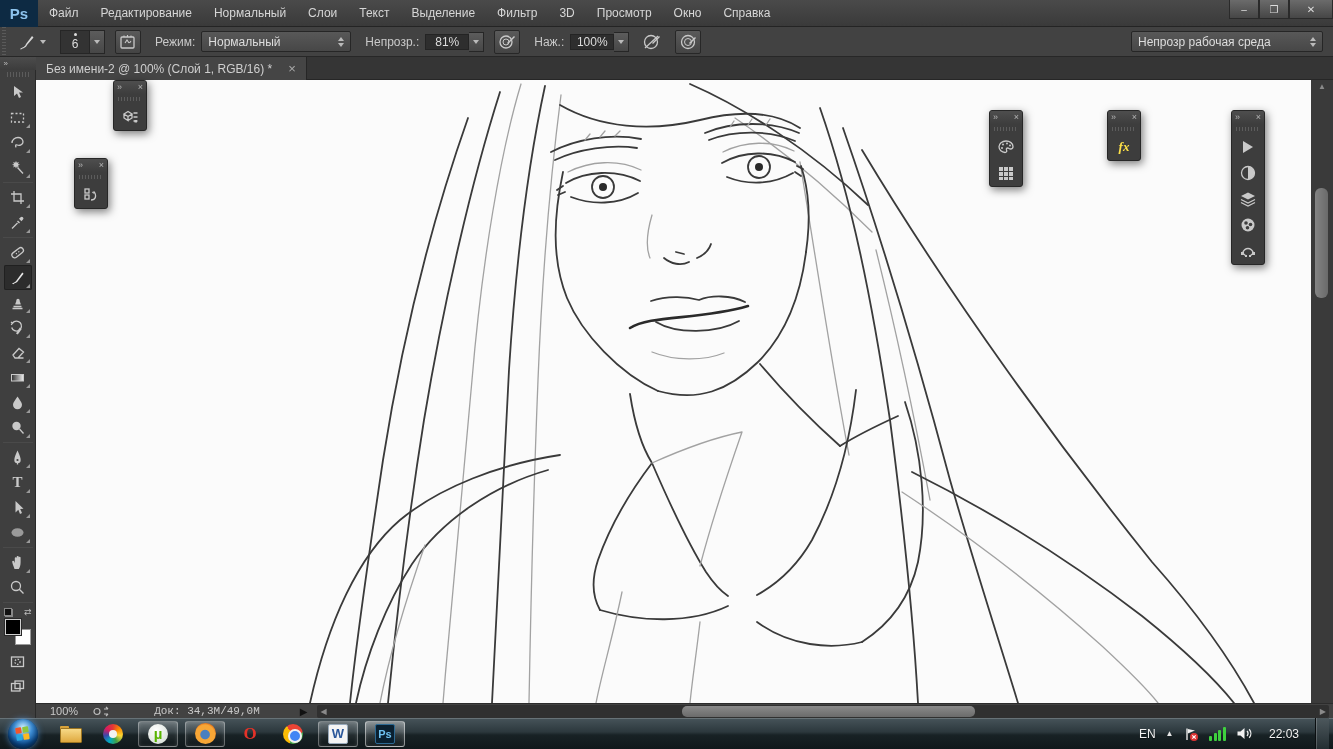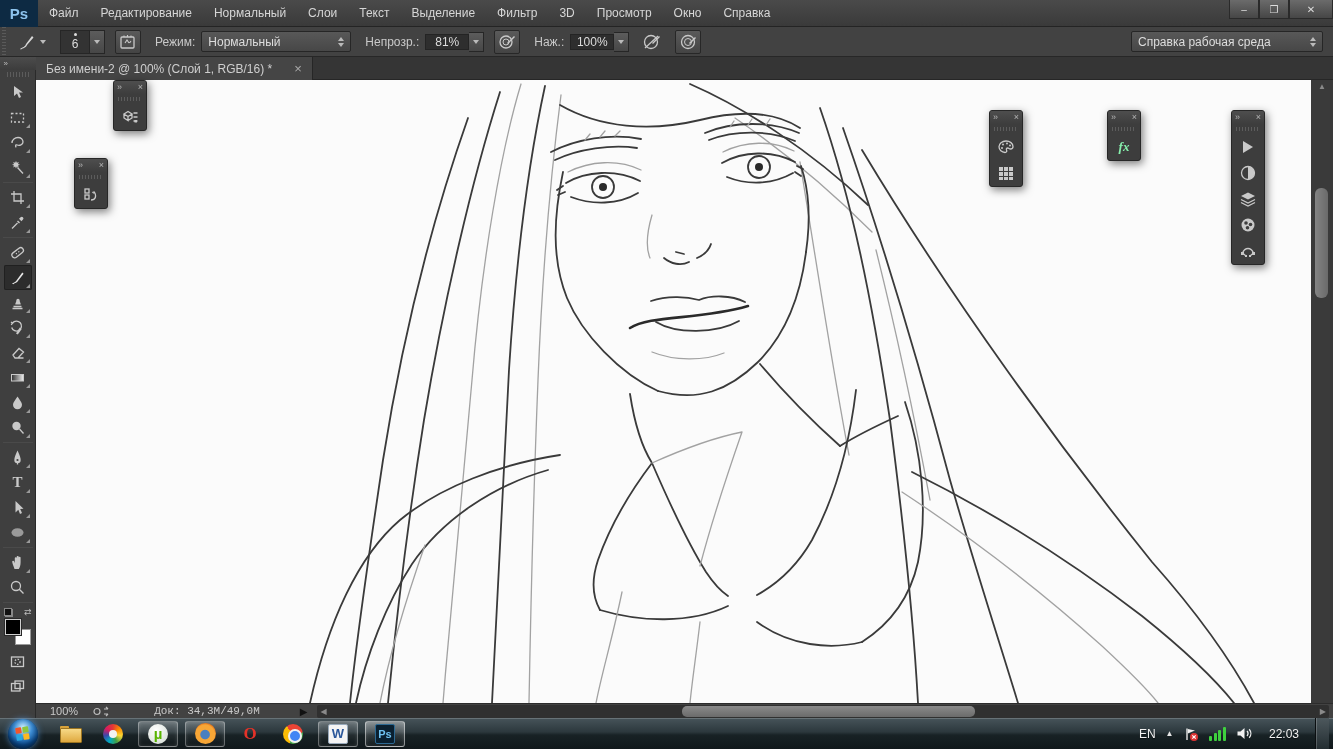--- a/index.html
+++ b/index.html
@@ -50,21 +50,21 @@
   .combo .val { width:44px; background:#2e2e2e; border:1px solid #242424; color:#ddd;
     display:flex; align-items:center; justify-content:center; }
   .combo .dd-btn { height:20px; }
   .mode-select { width:150px; }
   .ws-select { margin-left:auto; margin-right:10px; width:192px; }
 
   
   .tabrow { position:absolute; left:36px; top:57px; width:1297px; height:23px; background:#353535;
     border-bottom:1px solid #262626; display:flex; }
   .doc-tab { height:23px; background:#454545; border-right:1px solid #262626;
-    display:flex; align-items:center; padding:0 10px; color:#cfcfcf; gap:22px; }
+    display:flex; align-items:center; padding:0 10px; color:#cfcfcf; gap:16px; }
   .doc-tab .tab-close { color:#aaa; font-size:13px; line-height:1; }
 
   
   .toolbar { position:absolute; left:0; top:57px; width:36px; height:661px; background:#3f3f3f;
     border-right:1px solid #2a2a2a; display:flex; flex-direction:column; align-items:center; }
   .tb-head { width:36px; height:13px; background:linear-gradient(#4c4c4c,#3c3c3c);
     color:#bbb; font-size:8px; line-height:13px; padding-left:4px; letter-spacing:1px; }
   .tb-grip { width:22px; height:5px; margin:2px 0 3px 0;
     background:repeating-linear-gradient(90deg,#5c5c5c 0 1px,transparent 1px 3px); }
   .tool { width:28px; height:25px; display:flex; align-items:center; justify-content:center;
@@ -114,21 +114,21 @@
   .mini-panel { position:absolute; width:34px; background:#3d3d3d; border:1px solid #272727;
     border-radius:3px; box-shadow:2px 3px 8px rgba(0,0,0,.5); overflow:hidden; }
   .mp-head { height:13px; background:linear-gradient(#4e4e4e,#3d3d3d); display:flex;
     align-items:center; justify-content:space-between; padding:0 3px; color:#b5b5b5; font-size:9px; line-height:13px; }
   .mp-grip { height:6px; margin:2px 4px;
     background:repeating-linear-gradient(90deg,#5c5c5c 0 1px,transparent 1px 3px); background-size:100% 4px; background-repeat:no-repeat; background-position:0 1px; }
   .mp-icon { height:26px; display:flex; align-items:center; justify-content:center; }
   .mp-icon svg { width:18px; height:18px; }
   .mp-icon .st { stroke:#c9c9c9; fill:none; stroke-width:1.3; }
   .mp-icon .fl { fill:#c9c9c9; stroke:none; }
-  .fx-glyph { color:#86efac; font-style:italic; font-weight:bold; font-size:13px;
+  .fx-glyph { color:#fde047; font-style:italic; font-weight:bold; font-size:13px;
     font-family:"Liberation Serif","DejaVu Serif",serif; }
 
   
   .taskbar { position:absolute; left:0; top:718px; width:1333px; height:31px;
     background:linear-gradient(180deg,#47545a 0%,#2c383d 45%,#182225 55%,#10181b 100%);
     box-shadow:inset 0 1px 0 rgba(255,255,255,.18); display:flex; align-items:center; }
   .start-orb { width:30px; height:30px; border-radius:50%; margin-left:8px; position:relative;
     background:radial-gradient(circle at 50% 30%,#b9e0f7 0 6%,#3f8fd6 35%,#0d4f95 65%,#05305f 100%);
     box-shadow:0 0 6px rgba(90,170,255,.6), inset 0 -3px 6px rgba(0,0,0,.5); }
   .orb-flag { position:absolute; left:8px; top:8px; width:14px; height:14px; display:grid;
@@ -257,21 +257,21 @@
         </svg>
     </div>
     <div class="icon-btn framed">
       <svg width="18" height="18">
           <circle cx="9" cy="9" r="6.5" fill="none" stroke="#c9c9c9" stroke-width="1.3"></circle>
           <circle cx="9" cy="9" r="3.5" fill="none" stroke="#c9c9c9" stroke-width="1"></circle>
           <path d="M10 10 L16 4 L17 5 L11 11 Z" fill="#c9c9c9"></path>
         </svg>
     </div>
     <div class="select ws-select">
-      <span>Справка рабочая среда</span>
+      <span>Непрозр рабочая среда</span>
       <span class="updown">
           <span class="tri-up"></span>
           <span class="tri-dn"></span>
         </span>
     </div>
   </div>
 
   <div class="tabrow">
     <div class="doc-tab">
       <span>Без имени-2 @ 100% (Слой 1, RGB/16) *</span>

